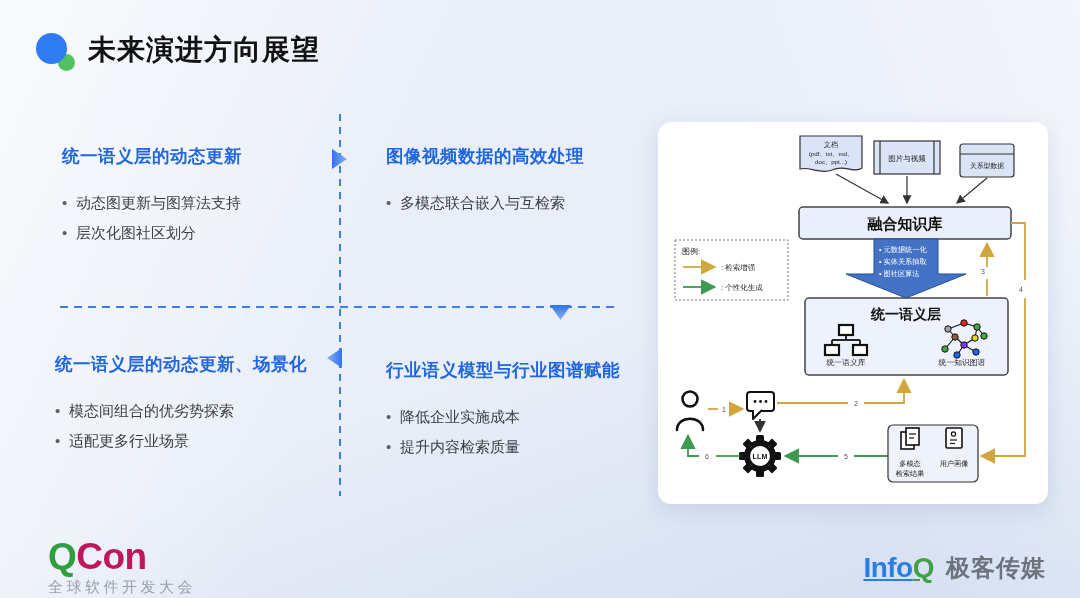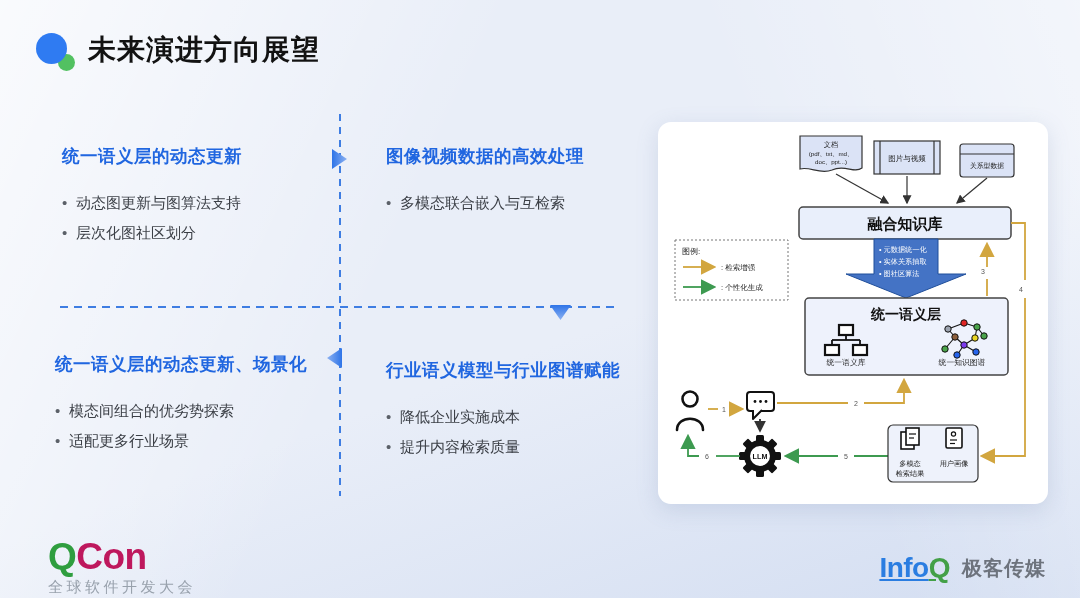--- a/index.html
+++ b/index.html
@@ -59,21 +59,21 @@
   text { font-family:"Liberation Sans","DejaVu Sans",sans-serif; }
 
   
   .qcon-logo { position:absolute; left:48px; top:538px; }
   .qcon-word { font-size:37px; font-weight:800; letter-spacing:-.5px; line-height:38px; }
   .qcon-q { color:#2f9e3f; } .qcon-con { color:#be185d; }
   .qcon-sub { font-size:15px; color:#98a1ac; letter-spacing:3.5px; margin-top:2px; }
   .infoq-logo { position:absolute; right:34px; top:552px; display:flex; align-items:center; }
   .infoq-word { font-size:28px; font-weight:800; letter-spacing:-.5px;text-decoration:underline; }
   .infoq-info { color:#2a7de1; } .infoq-qq { color:#43a047; }
-  .infoq-media { font-size:20px; font-weight:700; color:#6d737d; margin-left:12px; letter-spacing:1px; }
+  .infoq-media { font-size:24px; font-weight:700; color:#6d737d; margin-left:12px; letter-spacing:1px; }
 </style>
 </head>
 <body>
 
 <div class="bg-decor"></div>
 
 <div class="header">
   <div class="logo-dots">
     <div class="dot-green"></div>
     <div class="dot-blue"></div>

